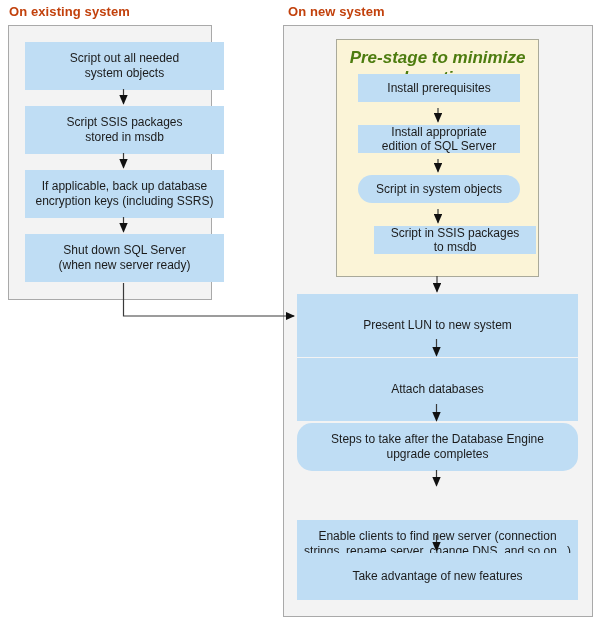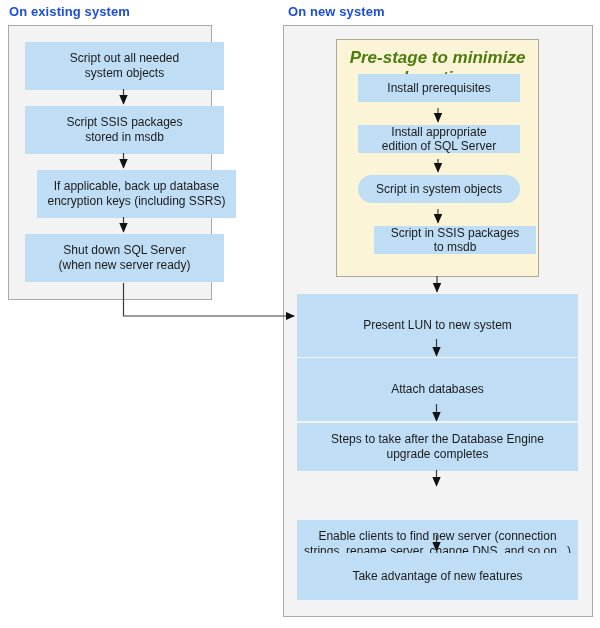--- a/index.html
+++ b/index.html
@@ -2,53 +2,53 @@
 <html><head>
 <meta charset="utf-8">
 <style>
   html,body{margin:0;padding:0;}
   body{
     width:600px;height:628px;position:relative;background:#ffffff;
     font-family:"Liberation Sans","DejaVu Sans",sans-serif;
     color:#1b1b1b;overflow:hidden;
   }
   .col-title{
-    position:absolute;top:4px;font-size:13px;font-weight:700;color:#1d4ed8;
+    position:absolute;top:4px;font-size:13px;font-weight:700;color:#c2410c;
     letter-spacing:0.1px;
   }
   .panel{
     position:absolute;background:#f3f3f3;border:1px solid #a9a9a9;
     box-sizing:border-box;
   }
   #left-panel{left:8px;top:25px;width:204px;height:275px;}
   #right-panel{left:283px;top:25px;width:310px;height:592px;}
   .box{
     position:absolute;background:#bfddf4;display:flex;align-items:center;
     justify-content:center;text-align:center;font-size:12px;line-height:15px;
     white-space:pre-line;box-sizing:border-box;padding:2px 4px;
   }
   
   .lbox{left:16px;width:199px;height:48px;}
-  #lbox0{top:16px;} #lbox1{top:80px;} #lbox2{top:144px;margin-left:12px;} #lbox3{top:208px;}
+  #lbox0{top:16px;} #lbox1{top:80px;} #lbox2{top:144px;} #lbox3{top:208px;}
   
   #prestage{
     position:absolute;left:52px;top:13px;width:203px;height:238px;
     background:#fbf4d7;border:1px solid #a9a99a;box-sizing:border-box;
   }
   #prestage-title{
     position:absolute;top:8px;left:0;width:100%;text-align:center;
     font-size:17px;font-weight:700;font-style:italic;color:#4d7c0f;
   }
   .pbox{left:21px;width:162px;height:28px;line-height:14px;}
   #pbox0{top:34px;} #pbox1{top:85px;} #pbox2{top:135px;border-radius:17px;} #pbox3{top:186px;margin-left:16px;}
   
   .rbox{left:13px;width:281px;}
   #rbox0{top:268px;height:63px;}
   #rbox1{top:332px;height:63px;}
-  #rbox2{top:397px;height:48px;}
+  #rbox2{top:397px;height:48px;border-radius:15px;}
   #rbox3{top:462px;height:48px;margin-top:32px;}
   #rbox4{top:527px;height:47px;}
   
   #connectors{
     position:absolute;left:0;top:0;width:600px;height:628px;
     pointer-events:none;
   }
   #connectors line, #connectors polyline{stroke:#3a3a3a;stroke-width:1.2;fill:none;}
 </style>
 </head>

